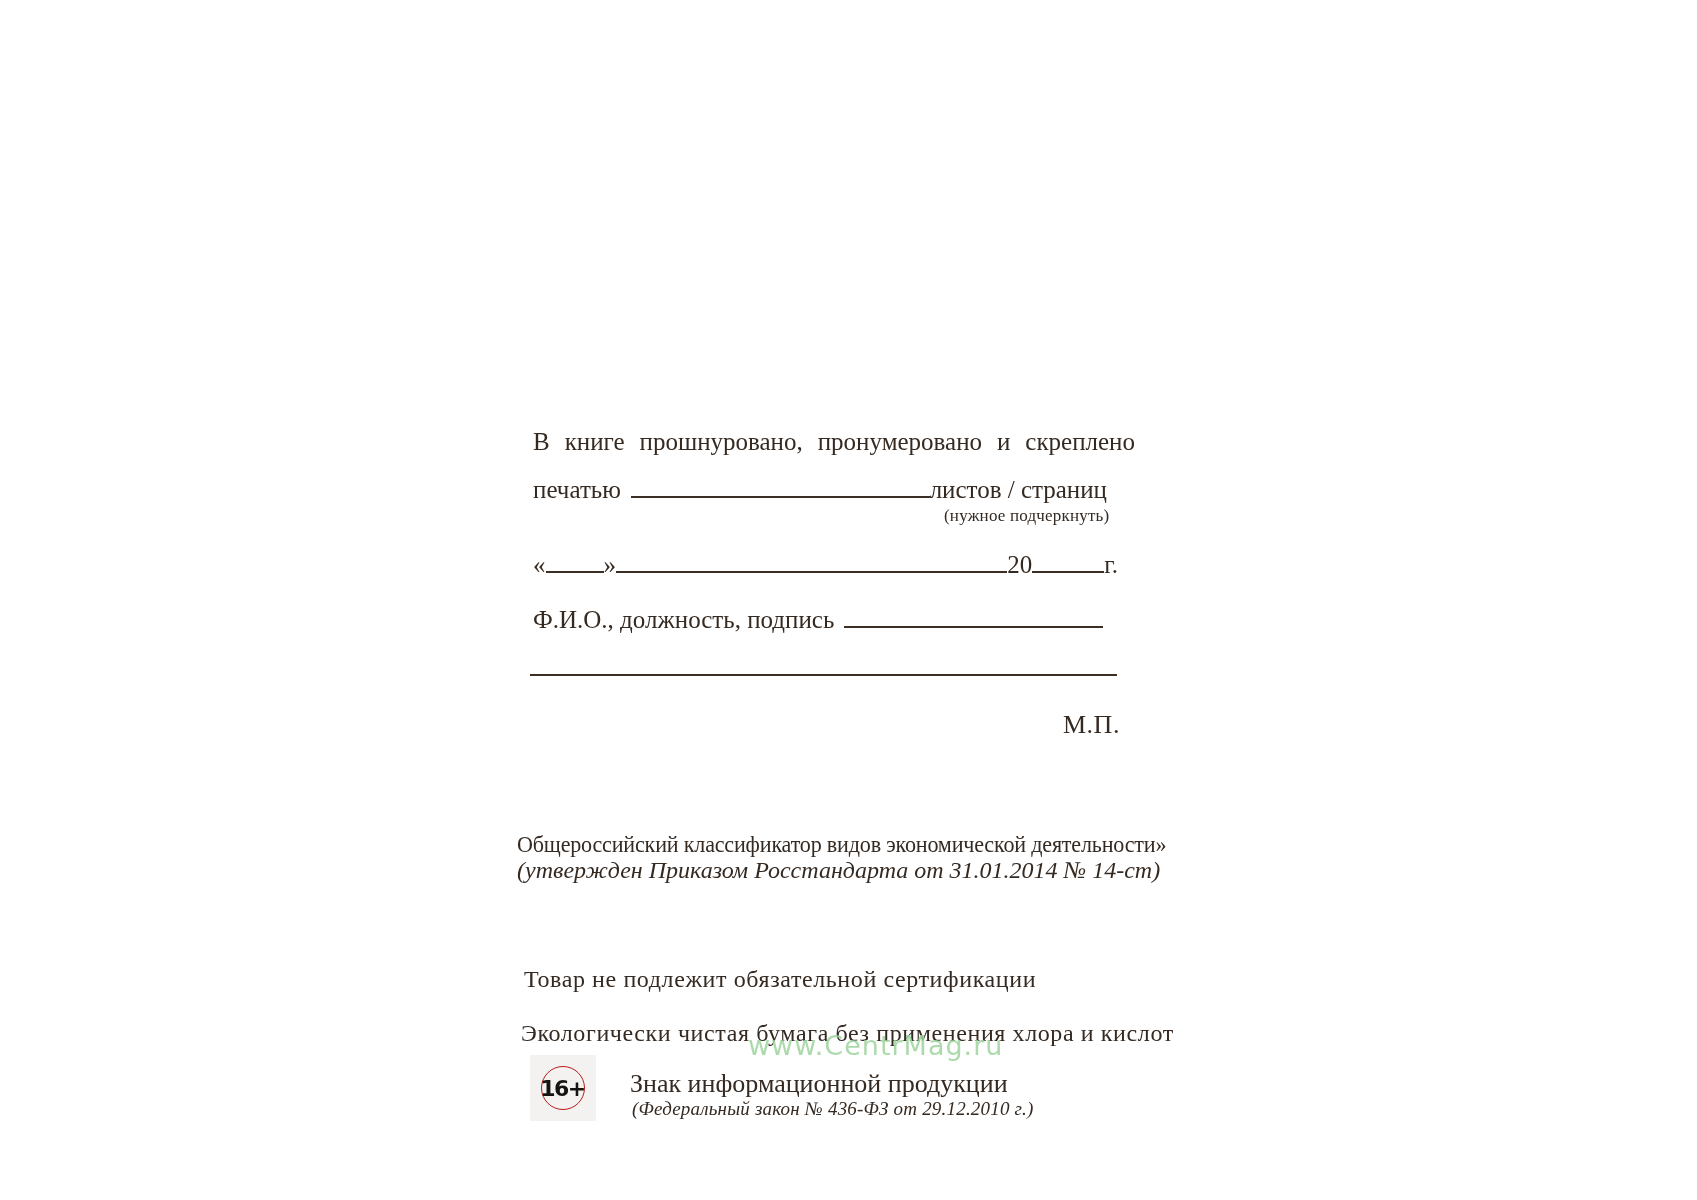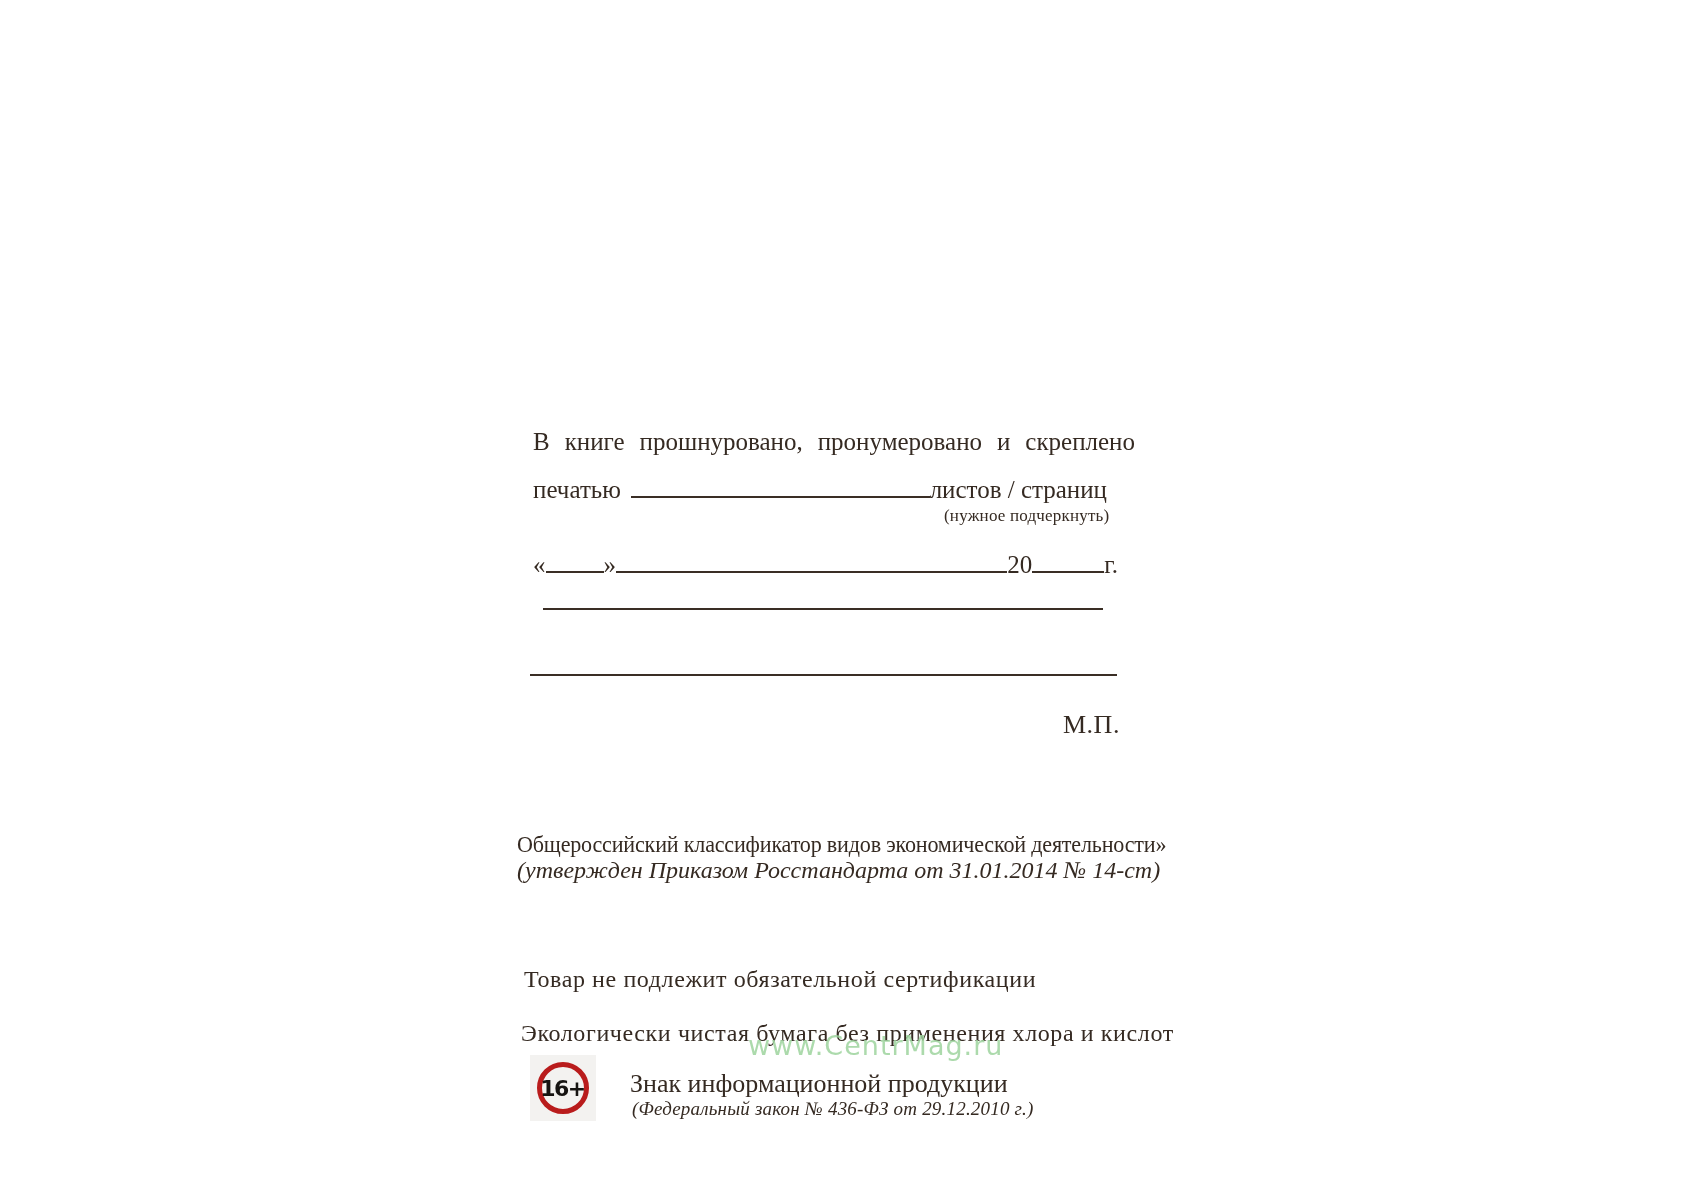--- a/index.html
+++ b/index.html
@@ -57,21 +57,21 @@
     width: 66px;
     height: 66px;
     background: #f3f2f0;
     display: flex;
     align-items: center;
     justify-content: center;
   }
   .age-circle {
     width: 42px;
     height: 42px;
-    border: 5px solid #b91c1c;
+    border: 1px solid #b91c1c;
     border-radius: 50%;
     display: flex;
     align-items: center;
     justify-content: center;
   }
   .age-label {
     font-family: "DejaVu Sans", "Liberation Sans", sans-serif;
     font-weight: 800;
     font-size: 22px;
     letter-spacing: -1.5px;
@@ -100,20 +100,21 @@
     <span>«</span>
     <span class="blank" style="width:58px;"></span>
     <span>»</span>
     <span class="blank flex"></span>
     <span>20</span>
     <span class="blank" style="width:72px;"></span>
     <span>г.</span>
   </div>
 
   <div class="abs fill-line line" style="left:533px; top:598px; width:570px;">
+    <span>Ф.И.О., должность, подпись</span>
     <span class="blank flex" style="margin-left:10px;"></span>
   </div>
 
   <div class="abs blank" style="left:530px; top:664px; width:587px;"></div>
 
   <div class="abs stamp" style="left:1063px; top:702px;">М.П.</div>
 
   <div class="abs para condensed" style="left:517px; top:823px;">Общероссийский классификатор видов экономической деятельности»</div>
   <div class="abs para italic" style="left:517px; top:849px;">(утвержден Приказом Росстандарта от 31.01.2014 № 14-ст)</div>
 

